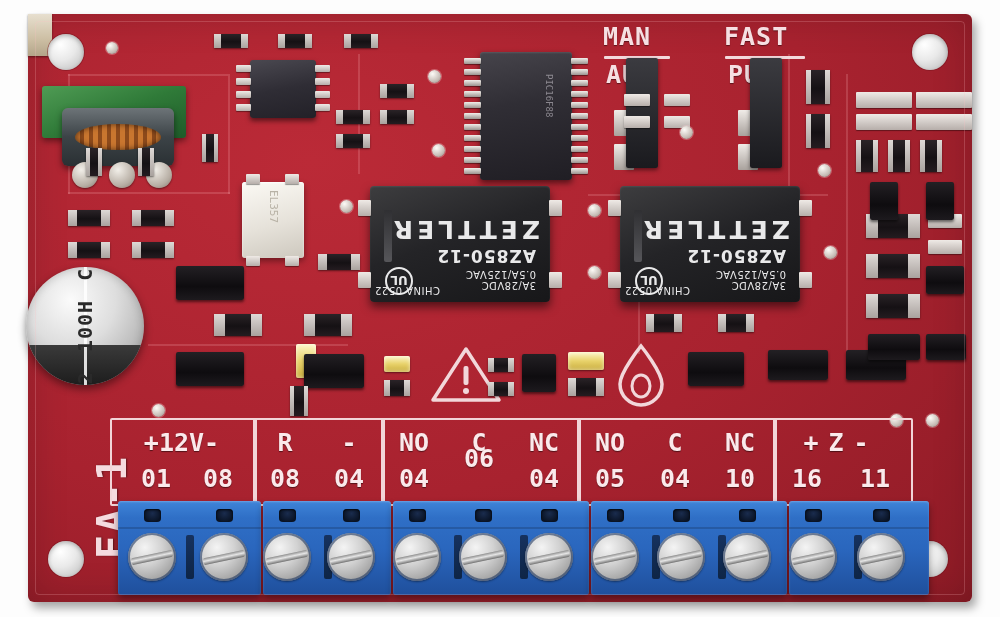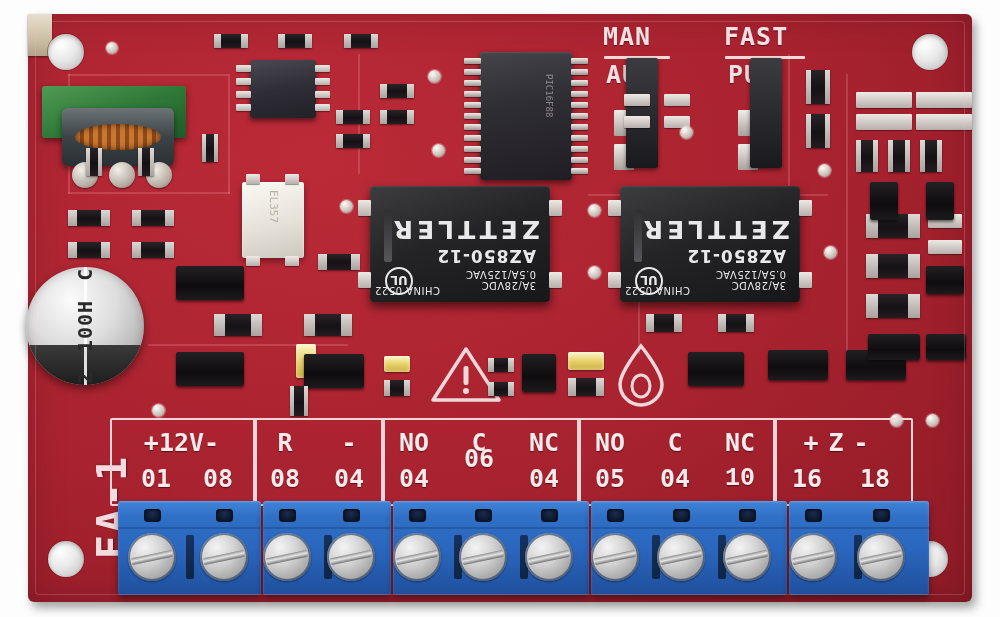--- a/index.html
+++ b/index.html
@@ -396,23 +396,23 @@
 
     <div class="lbl lbl-num" style="left:92px;top:450px;width:72px;">01</div>
     <div class="lbl lbl-num" style="left:154px;top:450px;width:72px;">08</div>
     <div class="lbl lbl-num" style="left:225px;top:450px;width:64px;">08</div>
     <div class="lbl lbl-num" style="left:289px;top:450px;width:64px;">04</div>
     <div class="lbl lbl-num" style="left:353px;top:450px;width:66px;">04</div>
     <div class="lbl lbl-num" style="left:419px;top:430px;width:64px;">06</div>
     <div class="lbl lbl-num" style="left:483px;top:450px;width:66px;">04</div>
     <div class="lbl lbl-num" style="left:549px;top:450px;width:66px;">05</div>
     <div class="lbl lbl-num" style="left:615px;top:450px;width:64px;">04</div>
-    <div class="lbl lbl-num" style="left:679px;top:450px;width:66px;font-family:Liberation Mono, monospace;">10</div>
+    <div class="lbl lbl-num" style="left:679px;top:450px;width:66px;">10</div>
     <div class="lbl lbl-num" style="left:745px;top:450px;width:68px;">16</div>
-    <div class="lbl lbl-num" style="left:813px;top:450px;width:68px;">18</div>
+    <div class="lbl lbl-num" style="left:813px;top:450px;width:68px;">11</div>
 
     <div id="tb">
       <div class="tbseg" style="left:0px;width:143px;"></div>
       <div class="tbseg" style="left:145px;width:128px;"></div>
       <div class="tbseg" style="left:275px;width:196px;"></div>
       <div class="tbseg" style="left:473px;width:196px;"></div>
       <div class="tbseg" style="left:671px;width:140px;"></div>
 
       <div class="tbnotch" style="left:68px;"></div>
       <div class="tbnotch" style="left:206px;"></div>

